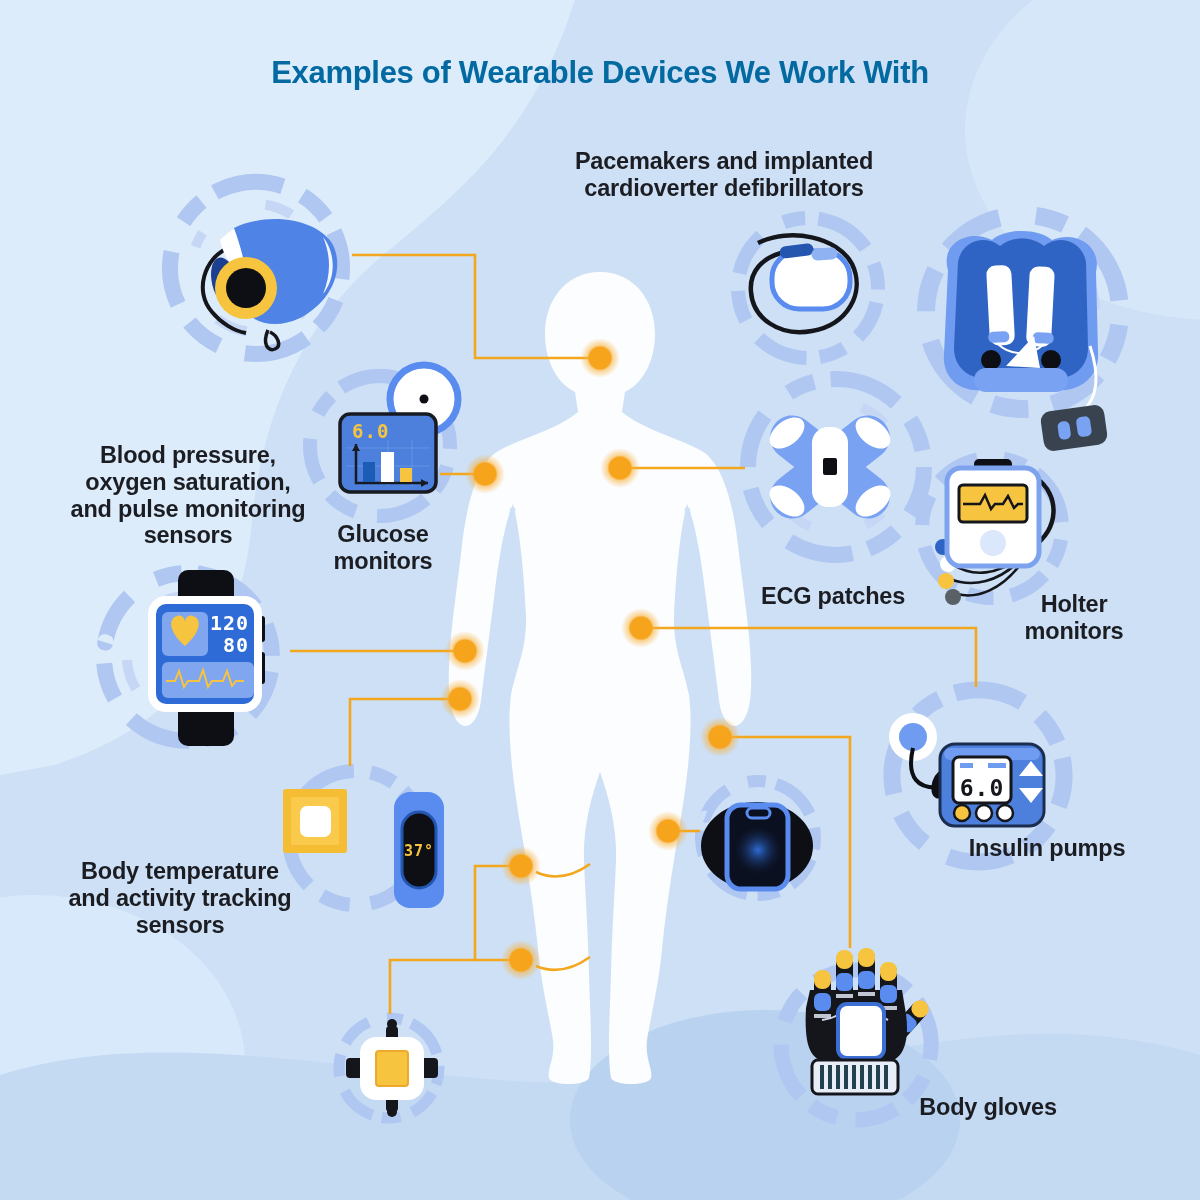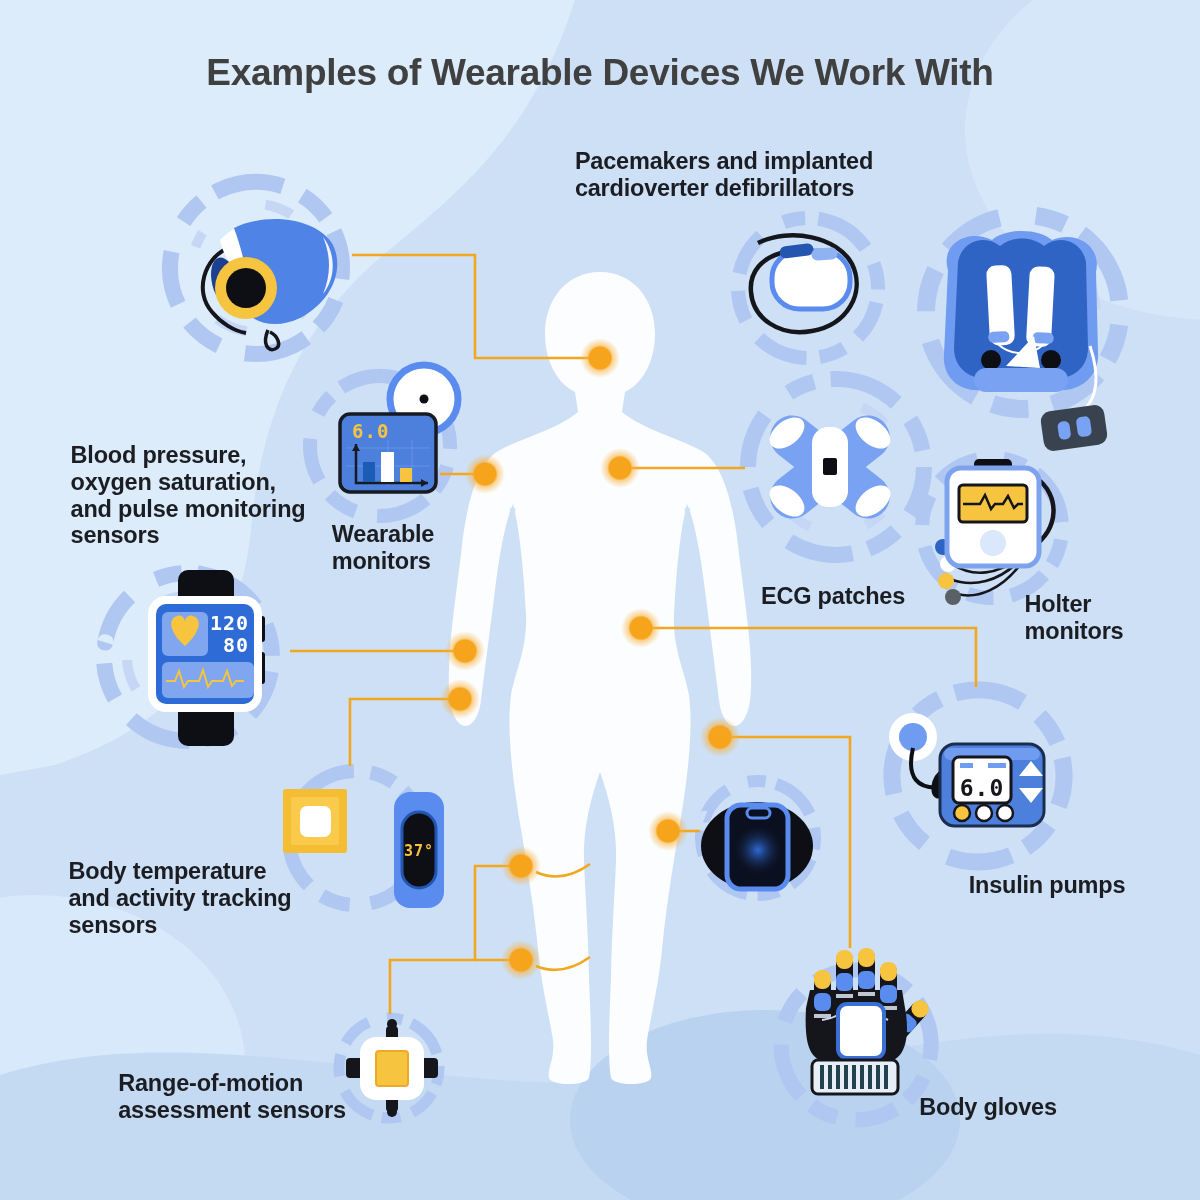--- a/index.html
+++ b/index.html
@@ -7,26 +7,26 @@
     position:relative;
     width:1200px;height:1200px;
     overflow:hidden;
     background:#cde0f6;
     font-family:"Liberation Sans", sans-serif;
   }
   .scene{position:absolute;left:0;top:0;width:1200px;height:1200px;}
   .page-title{
     position:absolute;left:600px;top:73px;
     transform:translate(-50%,-50%);
-    font-size:37px;font-weight:700;color:#404040;
+    font-size:31px;font-weight:700;color:#0369a1;
     letter-spacing:-0.3px;white-space:nowrap;margin:0;
   }
   .label{
     position:absolute;transform:translate(-50%,-50%);
-    font-size:23.5px;font-weight:600;
+    text-align:center;font-size:23.5px;font-weight:600;
     color:#1b1d22;line-height:1.14;white-space:pre-line;
     letter-spacing:-0.2px;width:max-content;
   }
   .seg{font-family:"DejaVu Sans Mono", monospace;font-weight:bold;letter-spacing:1px;}
 </style>
 </head>
 <body>
 
 <div class="canvas">
 
@@ -340,30 +340,28 @@
       <rect x="376" y="1051" width="32" height="35" rx="3" fill="#F6C43E" stroke="#EDA92B" stroke-width="2"></rect>
     </g>
 
   </g>
 </svg>
 
 <h1 class="page-title">Examples of Wearable Devices We Work With</h1>
 
 <div class="label" style="left:724px;top:175px">Pacemakers and implanted
 cardioverter defibrillators</div>
-<div class="label" style="left:383px;top:548px">Wearable
+<div class="label" style="left:383px;top:548px">Glucose
 monitors</div>
 <div class="label" style="left:188px;top:496px">Blood pressure,
 oxygen saturation,
 and pulse monitoring
 sensors</div>
 <div class="label" style="left:833px;top:596px">ECG patches</div>
 <div class="label" style="left:1074px;top:618px">Holter
 monitors</div>
-<div class="label" style="left:1047px;top:885px">Insulin pumps</div>
+<div class="label" style="left:1047px;top:848px">Insulin pumps</div>
 <div class="label" style="left:988px;top:1107px">Body gloves</div>
 <div class="label" style="left:180px;top:898px">Body temperature
 and activity tracking
 sensors</div>
-<div class="label" style="left:232px;top:1097px">Range-of-motion
-assessment sensors</div>
 
 </div>
 
 </body></html>

